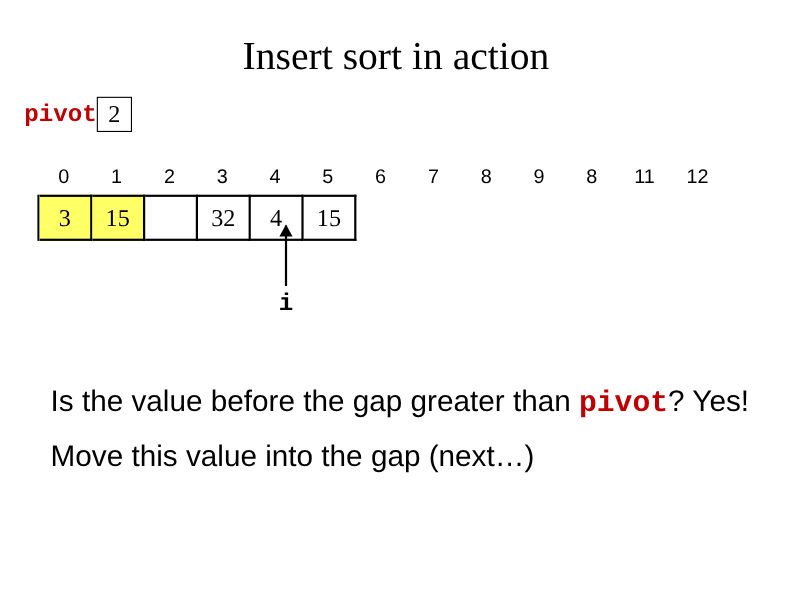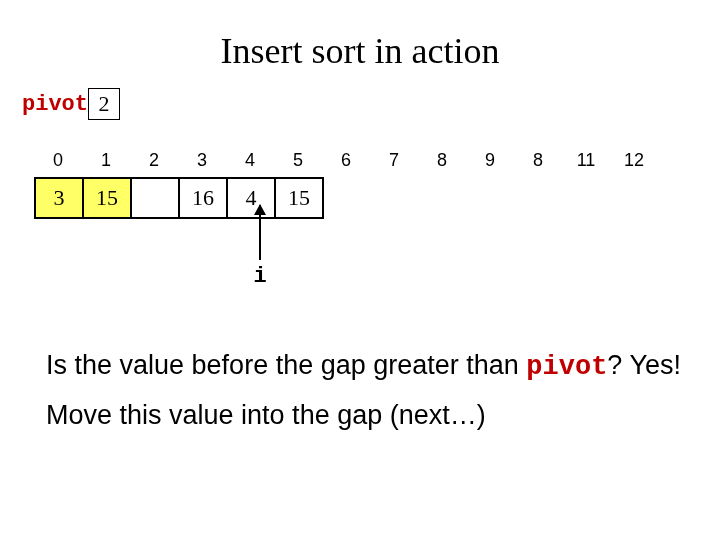--- a/index.html
+++ b/index.html
@@ -143,21 +143,21 @@
     <div class="idx">8</div>
     <div class="idx">9</div>
     <div class="idx">8</div>
     <div class="idx">11</div>
     <div class="idx">12</div>
   </div>
   <div class="cells">
     <div class="cell sorted">3</div>
     <div class="cell sorted">15</div>
     <div class="cell"></div>
-    <div class="cell">16</div>
+    <div class="cell">32</div>
     <div class="cell">4</div>
     <div class="cell">15</div>
   </div>
 </div>
 
 <div class="arrow-area">
   <div class="arrow-line">
     <div class="arrow-head"></div>
   </div>
   <div class="i-label">i</div>

